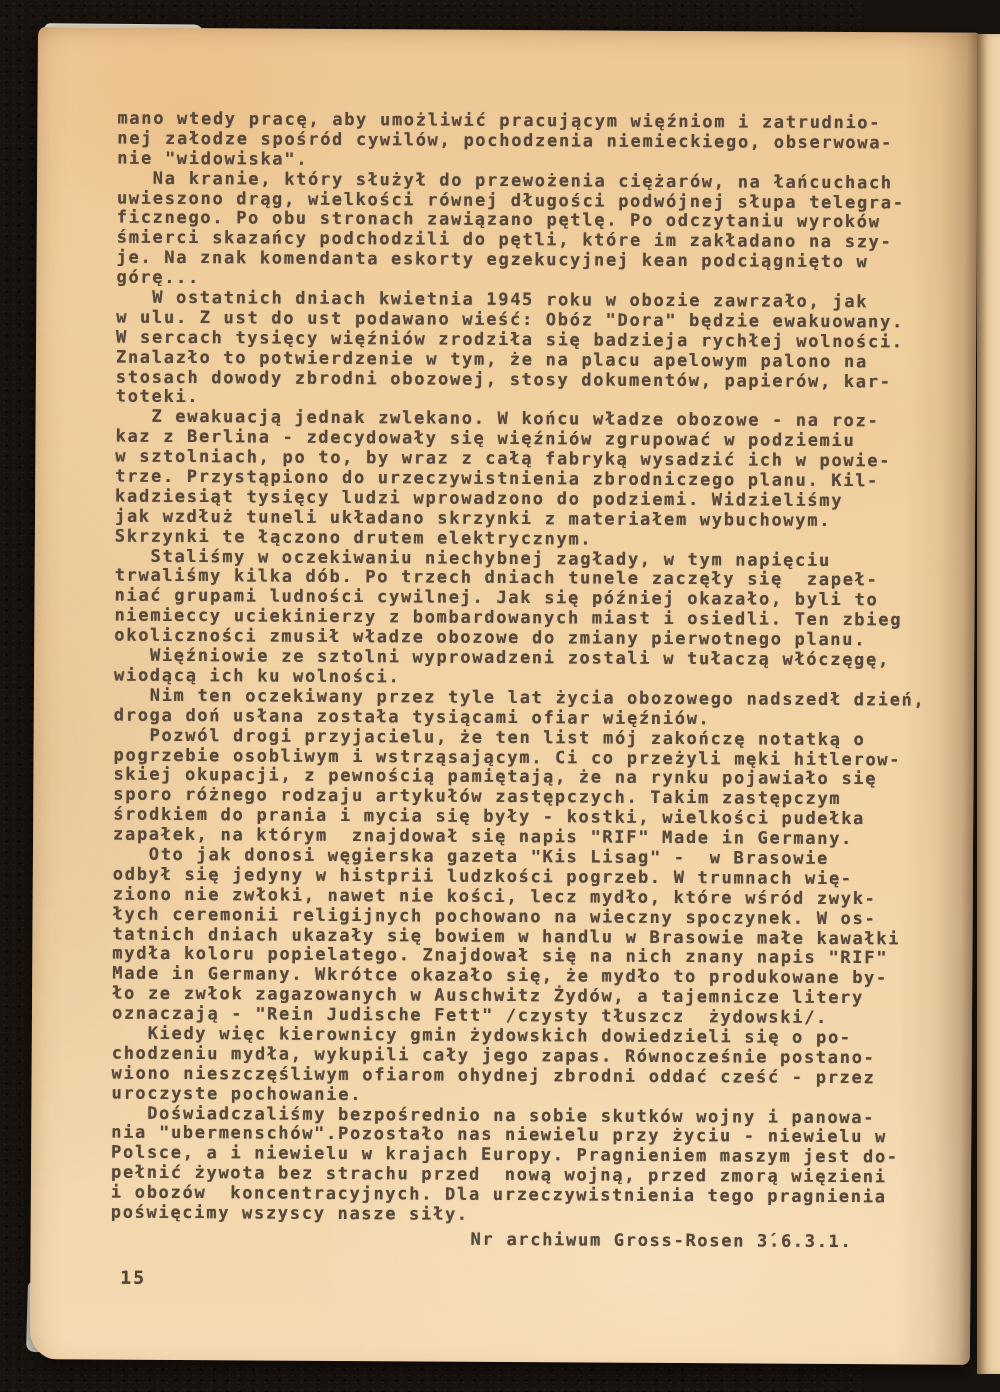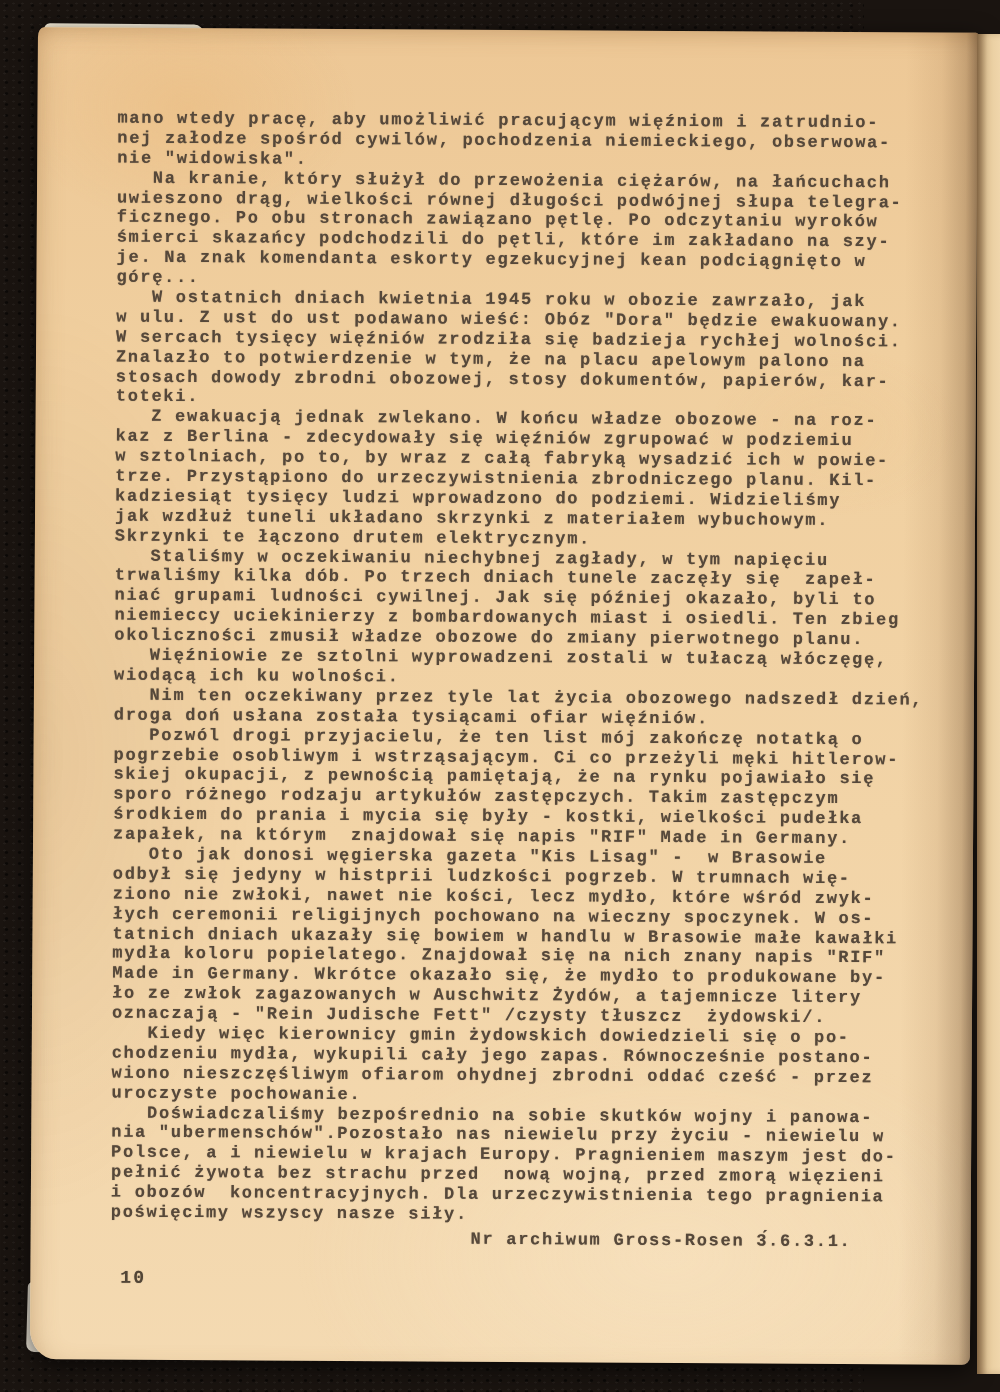--- a/index.html
+++ b/index.html
@@ -8,21 +8,20 @@
     background:#1a1410;
     font-family:"DejaVu Sans Mono","Liberation Mono",monospace;
   }
   .scan{
     position:relative;width:864px;height:1392px;
     background-color:#1a1410;
     background-image:
       radial-gradient(rgba(255,255,255,0.045) 1px, transparent 1.6px),
       radial-gradient(rgba(0,0,0,0.55) 1px, transparent 2.2px);
     background-size:9px 7px,13px 11px;
-    font-family:Liberation Mono, monospace;
   }
   
   .edge-top{
     position:absolute;left:44px;top:24px;width:160px;height:12px;
     background:linear-gradient(#f8f1de,#edd8b2);
     border-radius:6px 10px 0 0;
     transform:rotate(0.5deg);
     z-index:1;
   }
   .edge-bottom{
@@ -144,17 +143,17 @@
         <div class="line">wiono nieszczęśliwym ofiarom ohydnej zbrodni oddać cześć - przez</div>
         <div class="line">uroczyste pochowanie.</div>
         <div class="line">   Doświadczaliśmy bezpośrednio na sobie skutków wojny i panowa-</div>
         <div class="line">nia "ubermenschów".Pozostało nas niewielu przy życiu - niewielu w</div>
         <div class="line">Polsce, a i niewielu w krajach Europy. Pragnieniem maszym jest do-</div>
         <div class="line">pełnić żywota bez strachu przed  nową wojną, przed zmorą więzieni</div>
         <div class="line">i obozów  koncentracyjnych. Dla urzeczywistnienia tego pragnienia</div>
         <div class="line">poświęcimy wszyscy nasze siły.</div>
       </div>
     <div class="archive-note">Nr archiwum Gross-Rosen 3́.6.3.1.</div>
-    <div class="page-number">10</div>
+    <div class="page-number">15</div>
   </div>
 
   <div class="next-page"></div>
 </div>
 
 </body></html>

